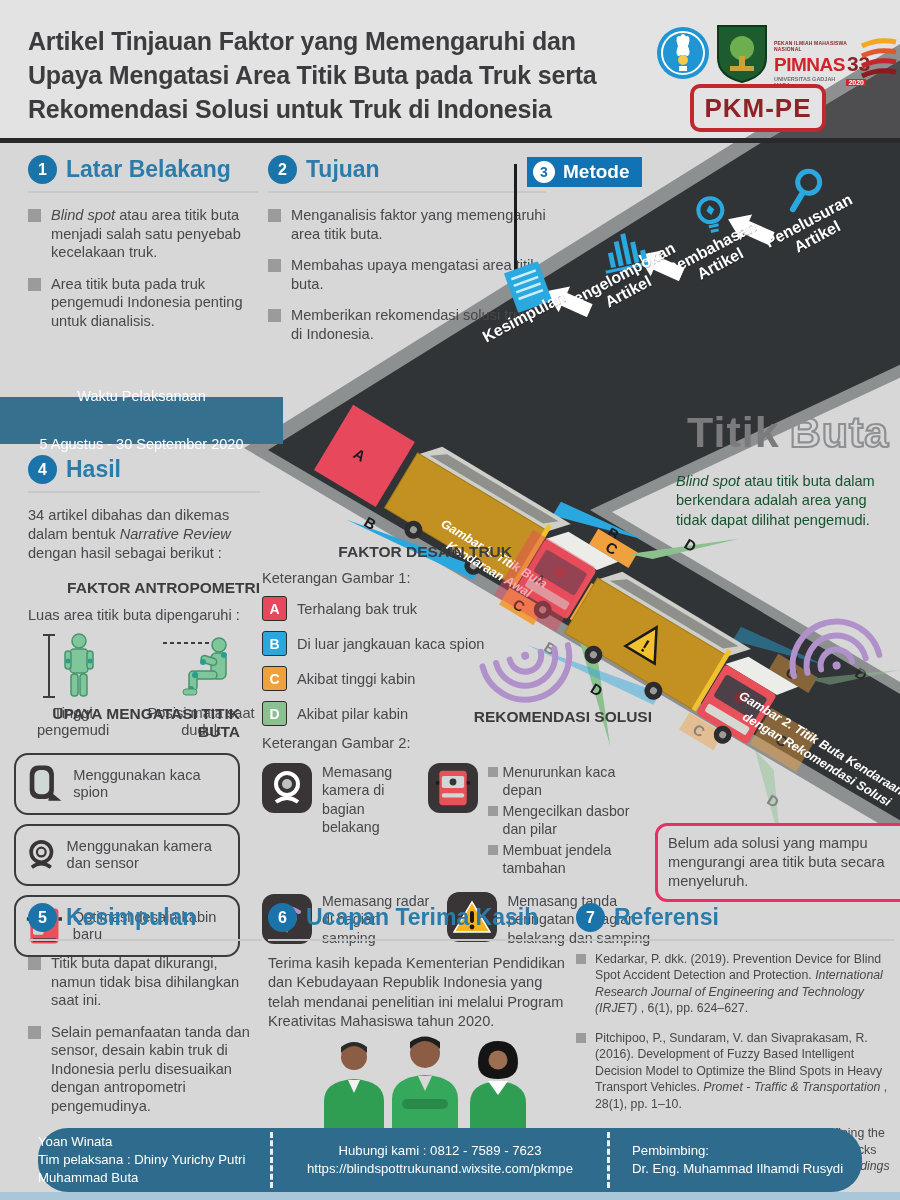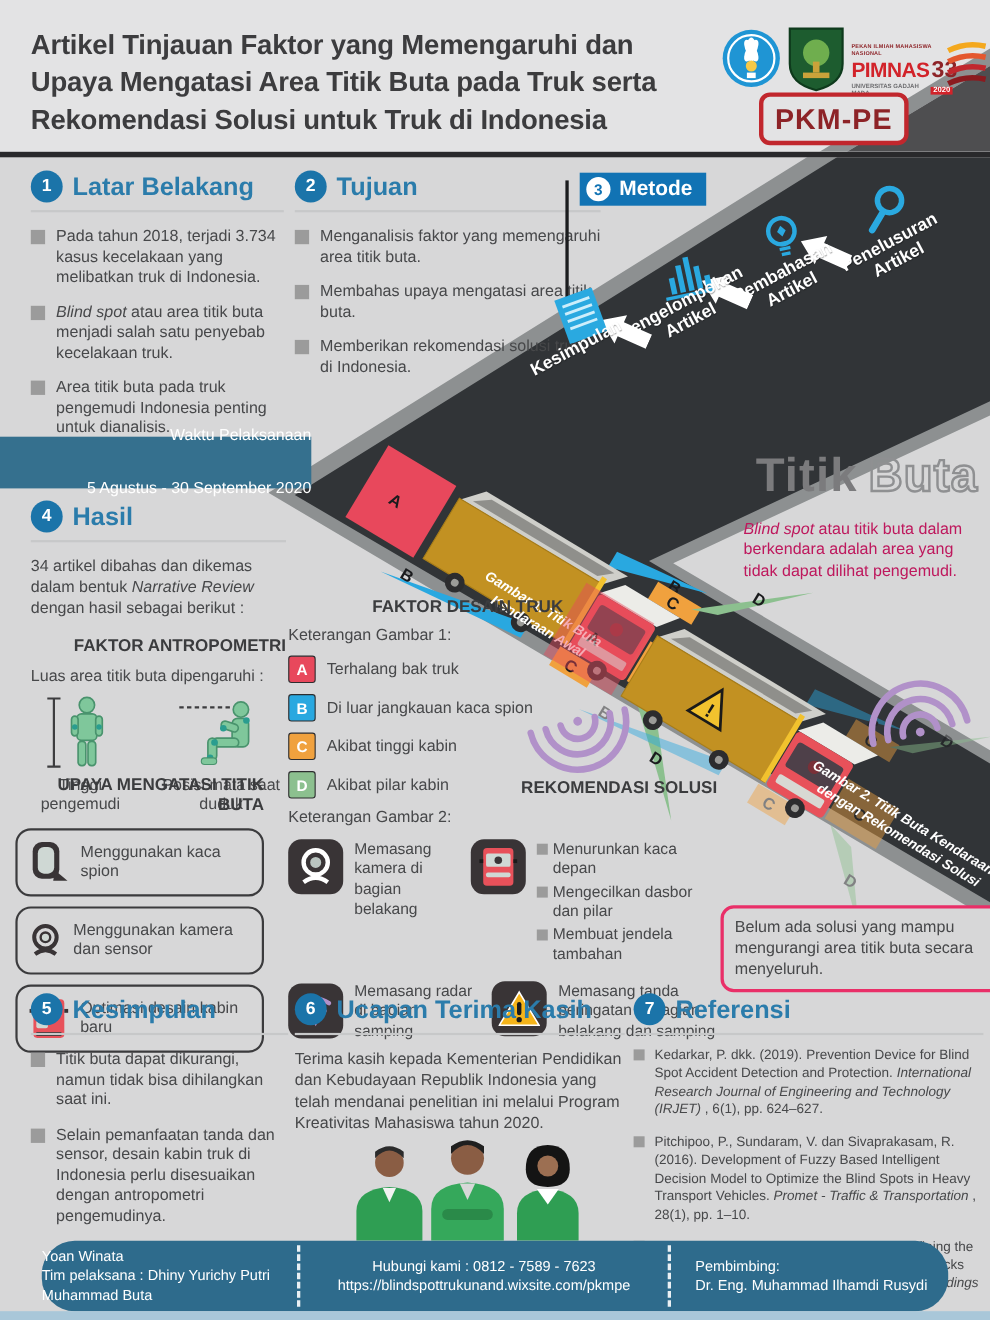--- a/index.html
+++ b/index.html
@@ -27,26 +27,26 @@
           padding:0 12px 0 6px;z-index:5;}
   #badge3 .wn{width:22px;height:22px;border-radius:50%;background:#fff;color:#1173b4;font-weight:800;font-size:14px;
           display:flex;align-items:center;justify-content:center;}
   #badge3 .bt{color:#fff;font-size:19px;font-weight:600;}
   .mlabel{position:absolute;width:132px;text-align:center;color:#fff;font-weight:700;font-size:16px;line-height:1.12;
           transform:rotate(-28deg);z-index:4;text-shadow:0 1px 1px rgba(0,0,0,.35);}
   .micon{position:absolute;z-index:4;transform:rotate(-12deg);}
   .marrow{position:absolute;z-index:4;transform:rotate(24deg);}
   
   #banner{position:absolute;left:0;top:397px;width:283px;height:47px;background:#35708e;color:#fff;z-index:4;
-          display:flex;flex-direction:column;align-items:flex-end;justify-content:center;font-size:14.5px;line-height:1.35;gap:28px;}
+          display:flex;flex-direction:column;align-items:center;justify-content:center;font-size:14.5px;line-height:1.35;gap:28px;}
   
   #tb-head{position:absolute;left:655px;top:408px;z-index:3;font-weight:800;font-size:43px;letter-spacing:1px;white-space:nowrap;}
   #tb-head .w1{color:#7b7b7d;margin-left:32px;}
   #tb-head .w2{color:transparent;-webkit-text-stroke:2.2px #8f9092;margin-left:10px;}
-  #tb-desc{position:absolute;left:676px;top:472px;width:222px;font-size:14.6px;line-height:1.33;color:#be185d;z-index:3;}
+  #tb-desc{position:absolute;left:676px;top:472px;width:222px;font-size:14.6px;line-height:1.33;color:#14532d;z-index:3;}
   
   .lrow{display:flex;align-items:center;gap:10px;margin-bottom:10px;}
   .chip{width:23px;height:23px;border:1.5px solid #2d2d2f;border-radius:3px;color:#fff;font-weight:800;font-size:14px;
         display:flex;align-items:center;justify-content:center;flex:none;}
   .ubox{border:2px solid #3b3b3d;border-radius:14px;padding:4px 10px;display:flex;align-items:center;gap:10px;
         margin-bottom:9px;height:50px;font-size:14.6px;line-height:1.2;color:#47484a;}
   .dk{width:50px;height:50px;background:#393436;border-radius:12px;display:flex;align-items:center;justify-content:center;flex:none;}
   .mini{display:flex;gap:5px;font-size:14.2px;line-height:1.3;margin-bottom:2px;align-items:flex-start;}
   .msq{flex:none;width:10px;height:10px;background:#9b9b9b;margin-top:4px;}
   #pinknote{position:absolute;left:655px;top:823px;width:236px;border:3px solid #e92f68;border-radius:12px;
@@ -223,24 +223,20 @@
   <div class="pkm">PKM-PE</div>
 
   <div class="abs" style="left:28px;top:155px;width:230px;z-index:3;">
     <div class="h">
         <span class="n">1</span>
       <span class="t">Latar Belakang</span>
       </div>
     <div class="rule"></div>
     <div class="b">
         <span class="sq"></span>
-        <span><span class="em"></span><span>Pada tahun 2018, terjadi 3.734 kasus kecelakaan yang melibatkan truk di Indonesia.</span></span>
-      </div>
-    <div class="b">
-        <span class="sq"></span>
         <span><span class="em">Blind spot</span><span> atau area titik buta menjadi salah satu penyebab kecelakaan truk.</span></span>
       </div>
     <div class="b">
         <span class="sq"></span>
         <span><span class="em"></span><span>Area titik buta pada truk pengemudi Indonesia penting untuk dianalisis.</span></span>
       </div>
   </div>
 
   <div class="abs" style="left:268px;top:155px;width:278px;z-index:3;">
     <div class="h">

